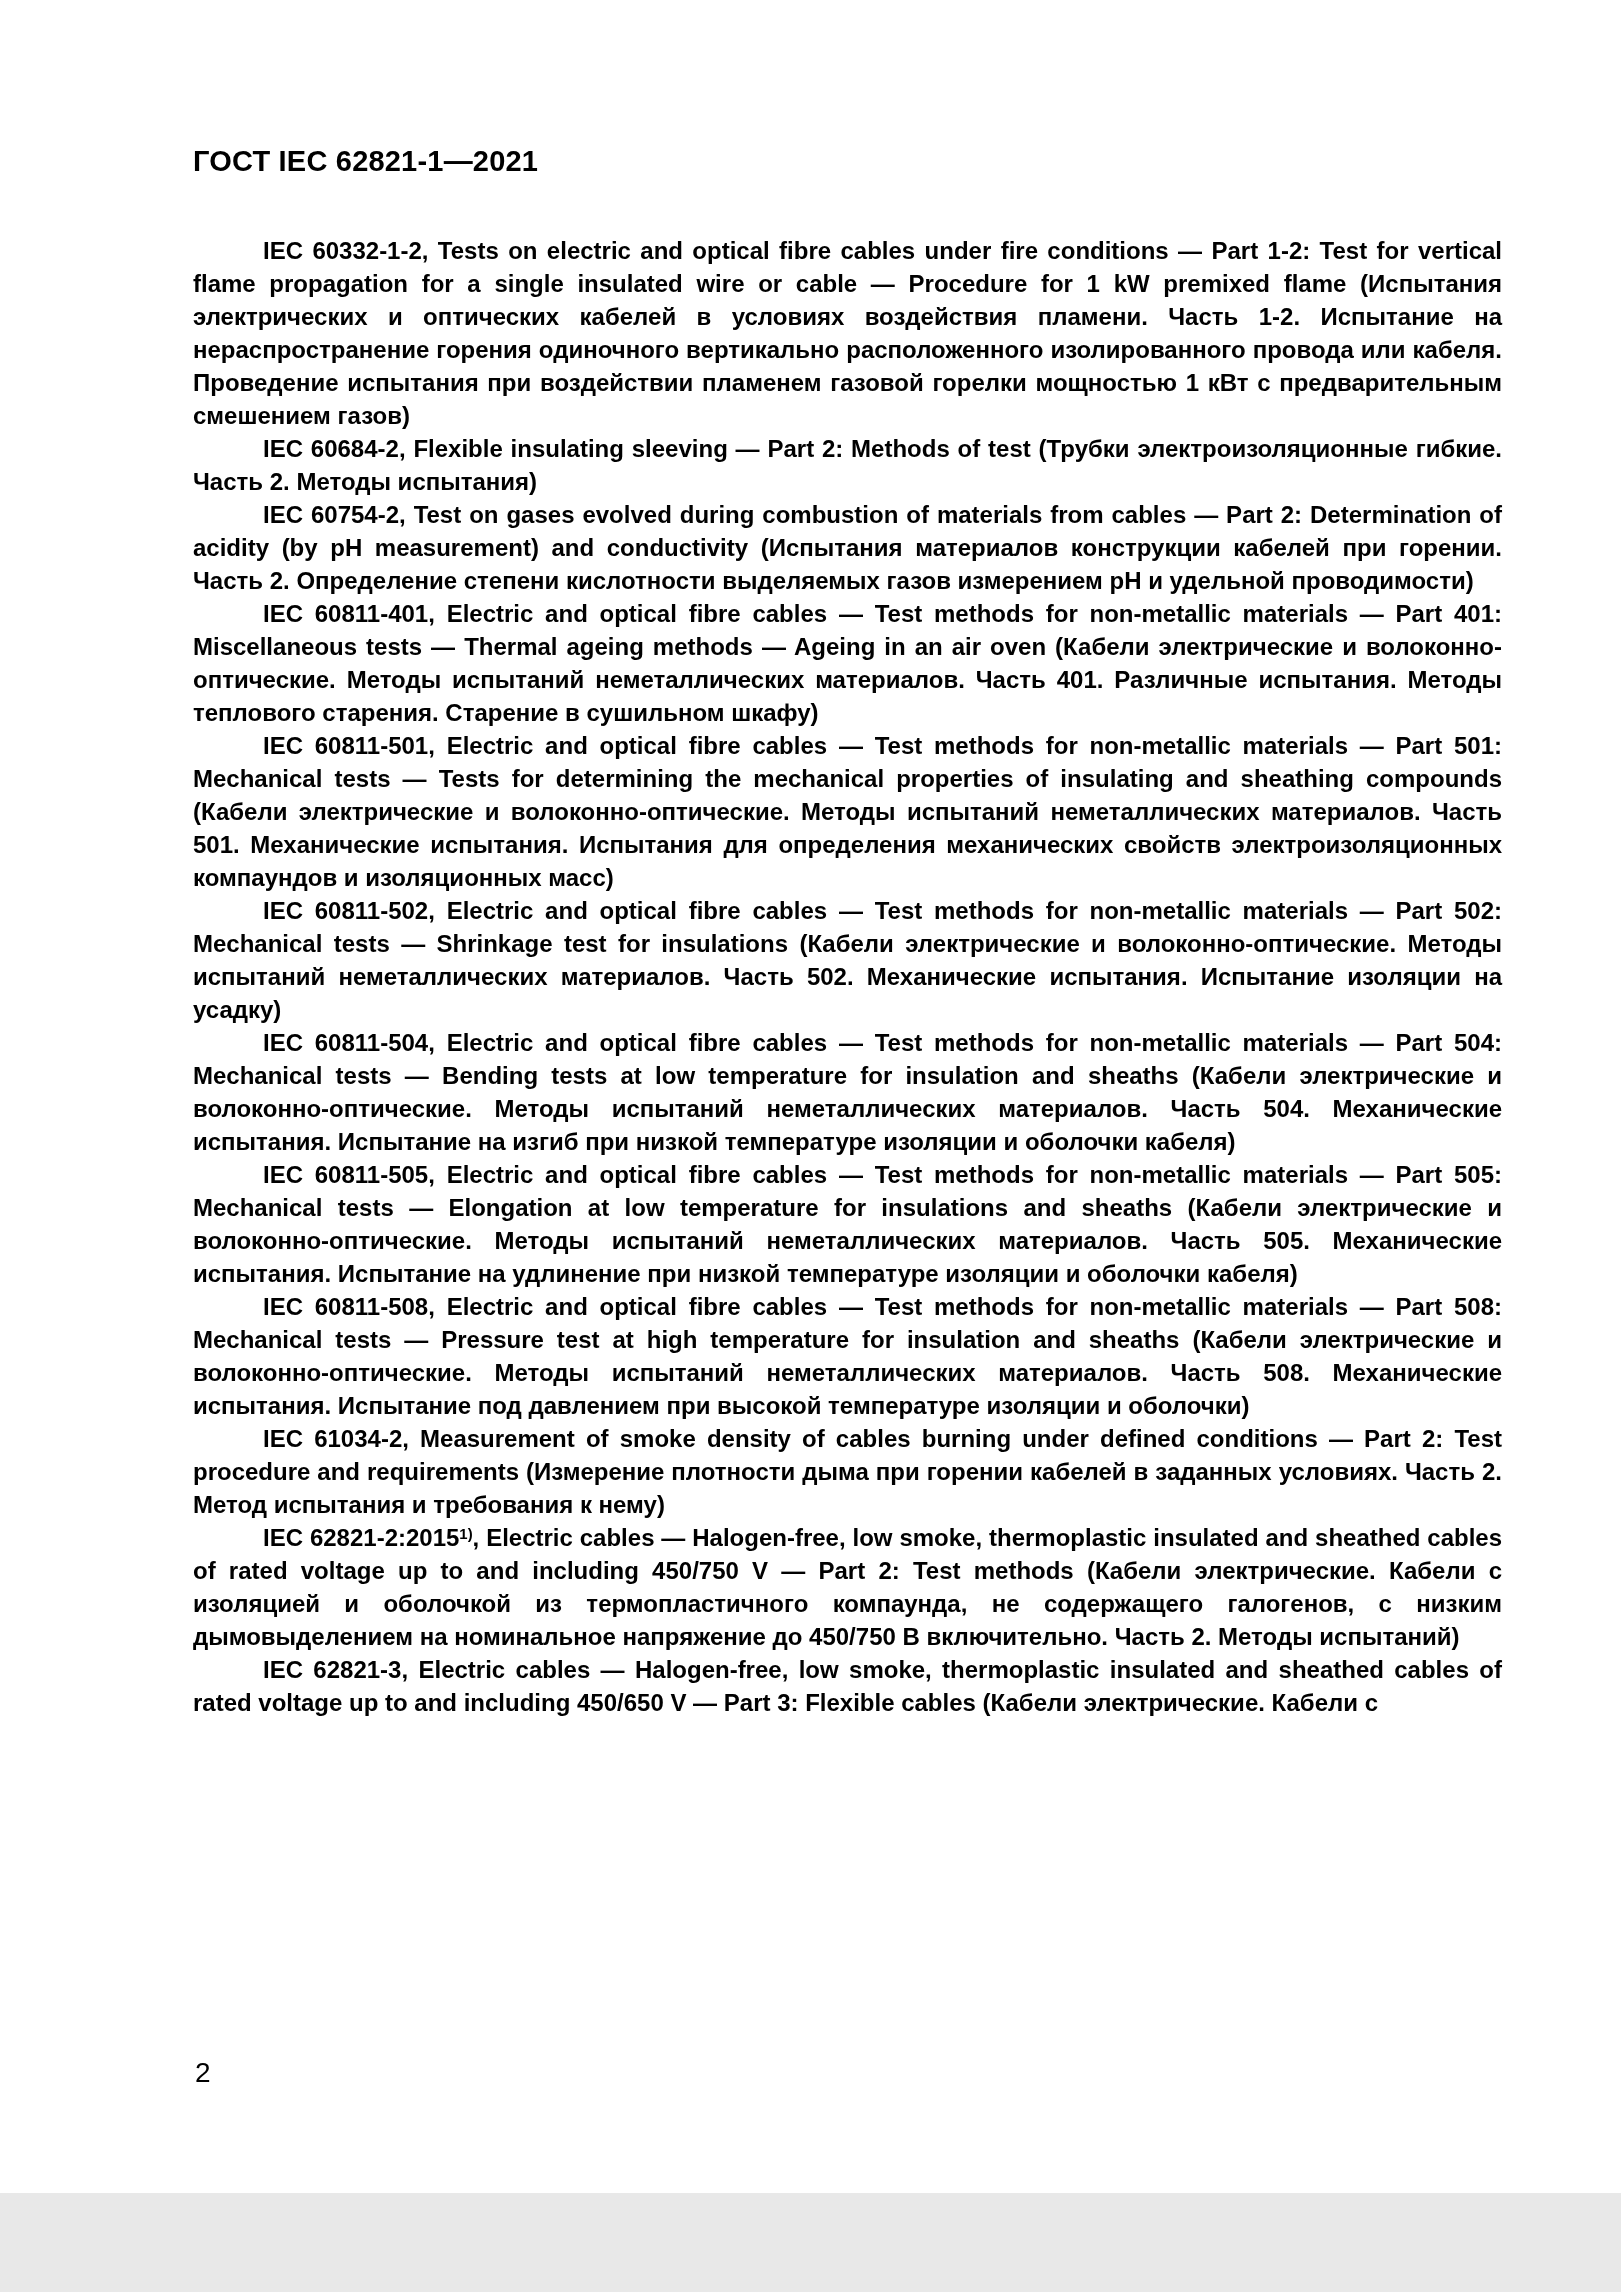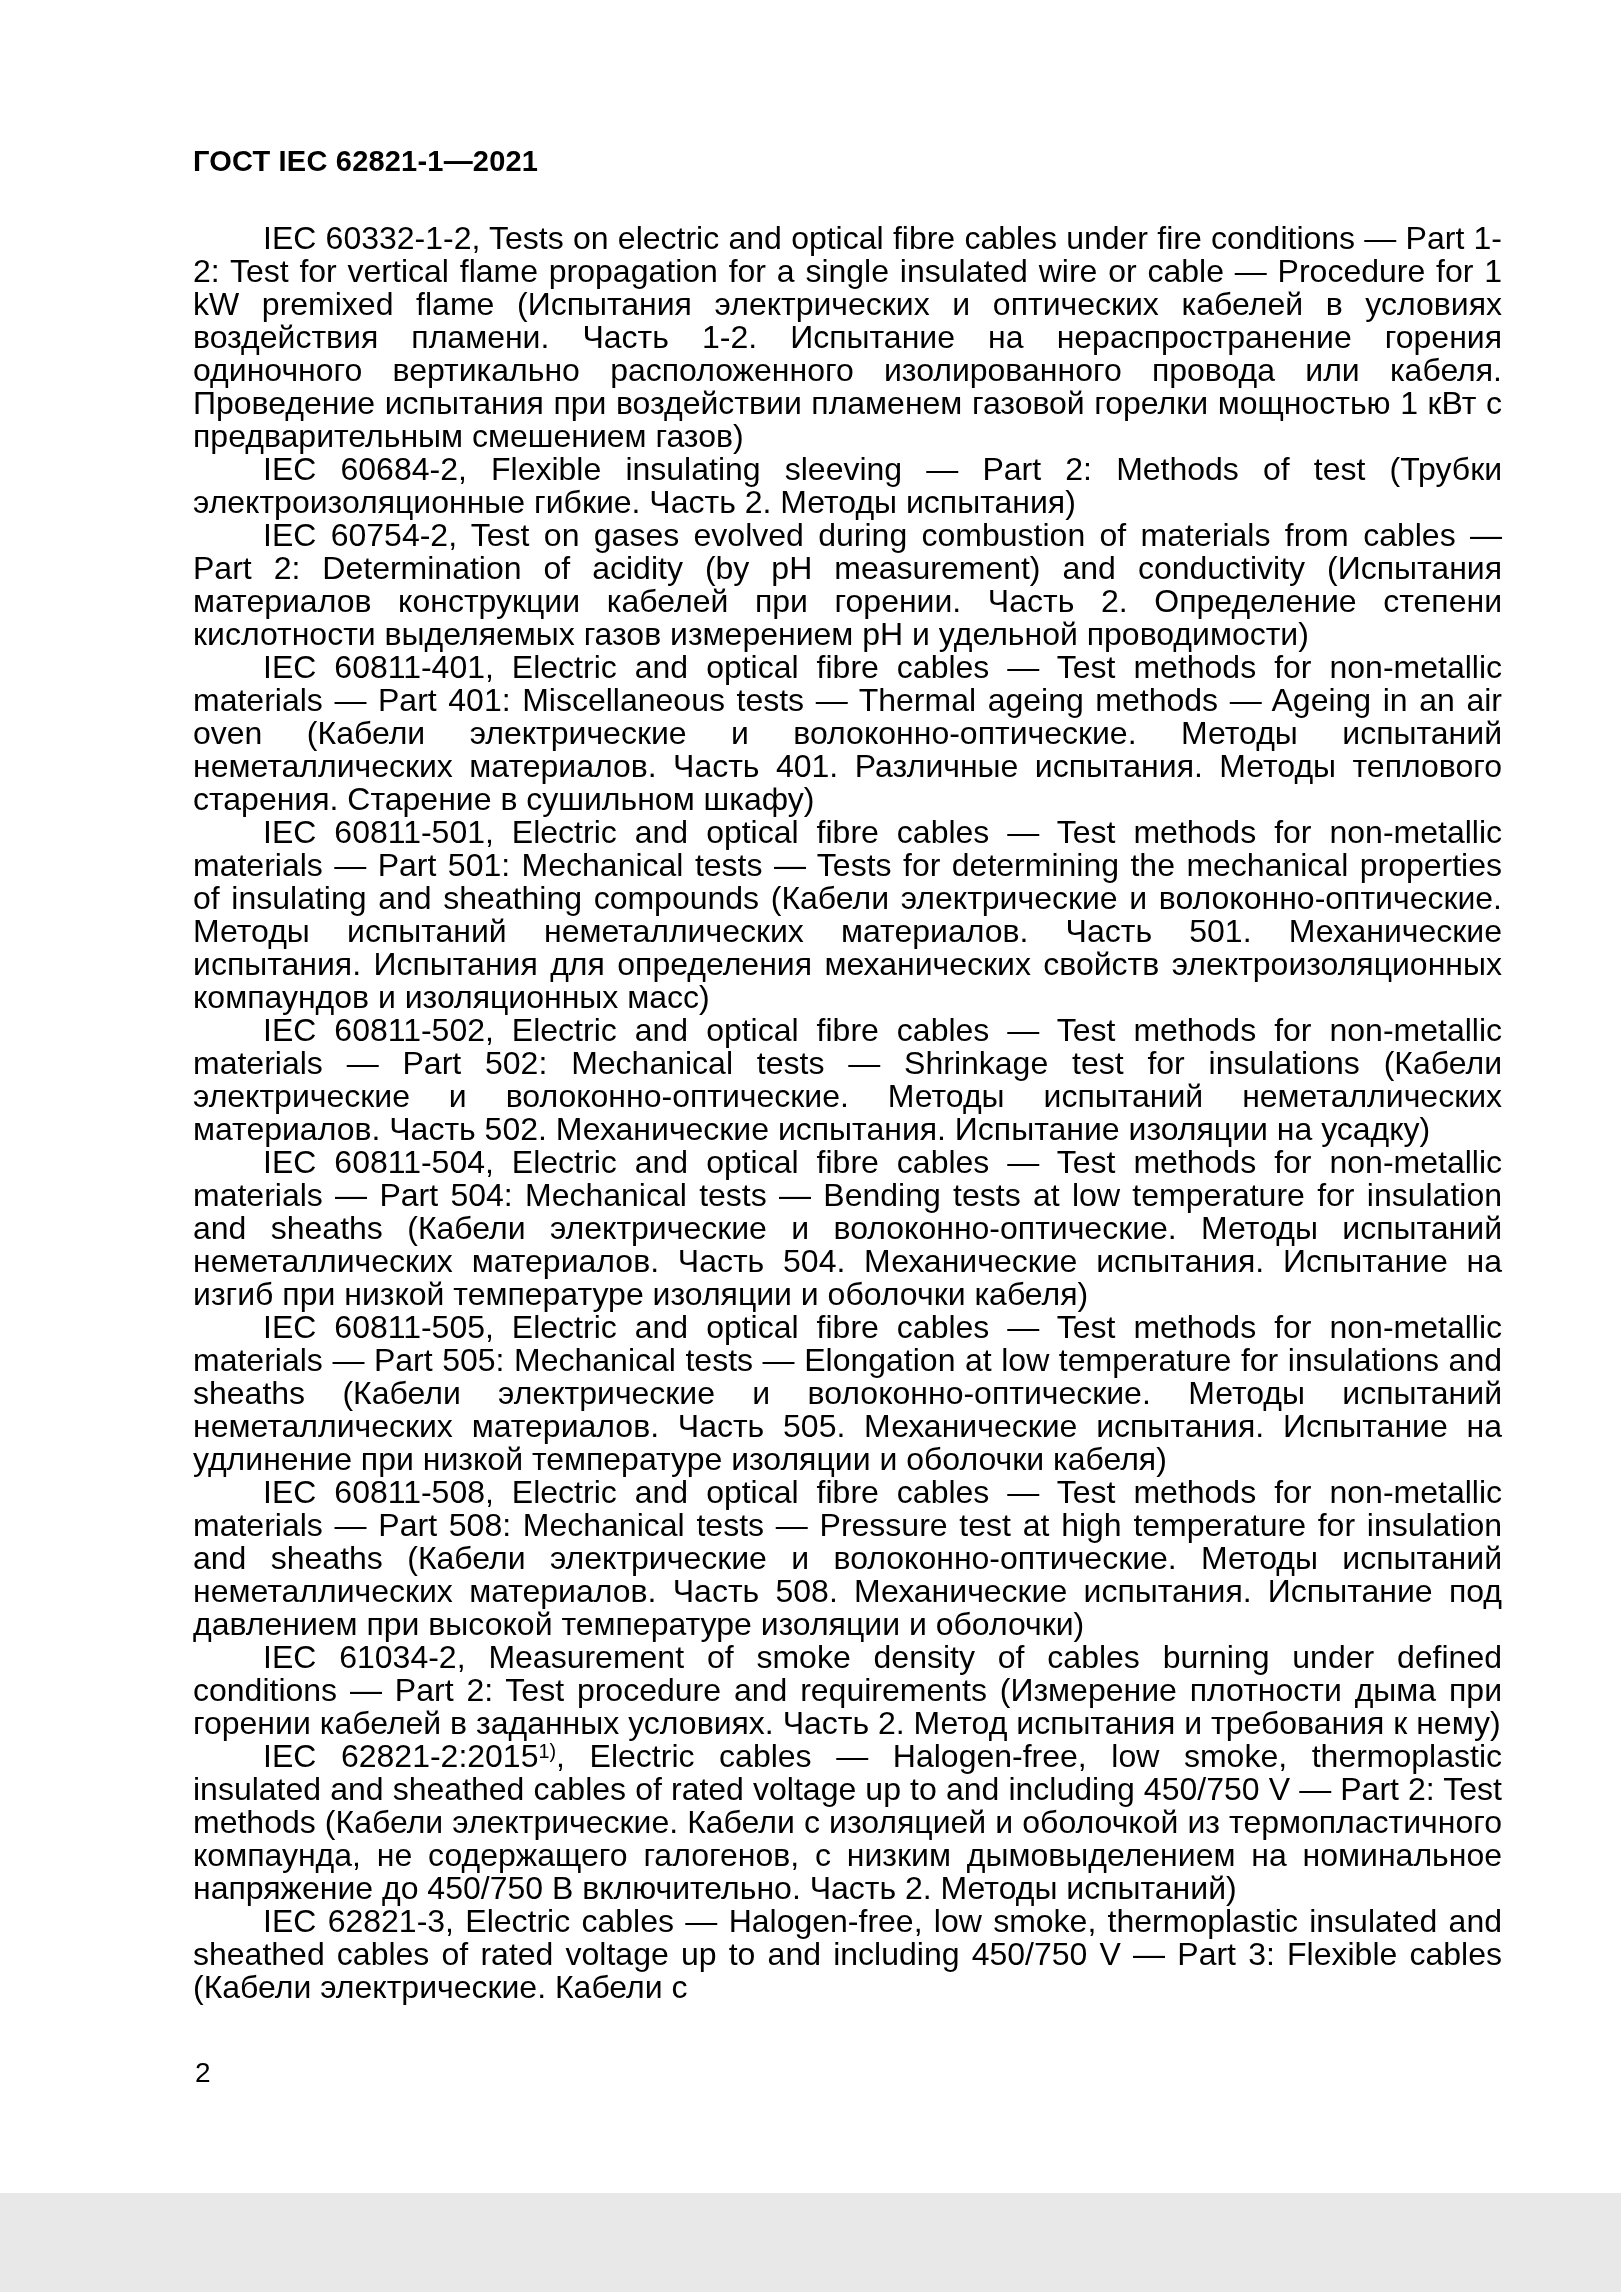--- a/index.html
+++ b/index.html
@@ -18,25 +18,26 @@
     left: 193px;
     top: 145px;
     font-size: 29px;
     font-weight: bold;
     letter-spacing: 0.2px;
     white-space: nowrap;
   }
   .body-text {
     position: absolute;
     left: 193px;
-    top: 222px;
+    top: 234px;
     width: 1309px;
-    font-size: 32px;
+    font-size: 24px;
     line-height: 33px;
     text-align: justify;
+    font-weight: bold;
   }
   .body-text p {
     margin: 0;
     padding: 0;
     text-indent: 70px;
   }
   sup.fn-marker {
     font-size: 0.62em;
     line-height: 0;
     vertical-align: baseline;
@@ -81,20 +82,20 @@
       <p>IEC 60684-2, Flexible insulating sleeving — Part 2: Methods of test (Трубки электроизоляционные гибкие. Часть 2. Методы испытания)</p>
       <p>IEC 60754-2, Test on gases evolved during combustion of materials from cables — Part 2: Determination of acidity (by pH measurement) and conductivity (Испытания материалов конструкции кабелей при горении. Часть 2. Определение степени кислотности выделяемых газов измерением pH и удельной проводимости)</p>
       <p>IEC 60811-401, Electric and optical fibre cables — Test methods for non-metallic materials — Part 401: Miscellaneous tests — Thermal ageing methods — Ageing in an air oven (Кабели электрические и волоконно-оптические. Методы испытаний неметаллических материалов. Часть 401. Различные испытания. Методы теплового старения. Старение в сушильном шкафу)</p>
       <p>IEC 60811-501, Electric and optical fibre cables — Test methods for non-metallic materials — Part 501: Mechanical tests — Tests for determining the mechanical properties of insulating and sheathing compounds (Кабели электрические и волоконно-оптические. Методы испытаний неметаллических материалов. Часть 501. Механические испытания. Испытания для определения механических свойств электроизоляционных компаундов и изоляционных масс)</p>
       <p>IEC 60811-502, Electric and optical fibre cables — Test methods for non-metallic materials — Part 502: Mechanical tests — Shrinkage test for insulations (Кабели электрические и волоконно-оптические. Методы испытаний неметаллических материалов. Часть 502. Механические испытания. Испытание изоляции на усадку)</p>
       <p>IEC 60811-504, Electric and optical fibre cables — Test methods for non-metallic materials — Part 504: Mechanical tests — Bending tests at low temperature for insulation and sheaths (Кабели электрические и волоконно-оптические. Методы испытаний неметаллических материалов. Часть 504. Механические испытания. Испытание на изгиб при низкой температуре изоляции и оболочки кабеля)</p>
       <p>IEC 60811-505, Electric and optical fibre cables — Test methods for non-metallic materials — Part 505: Mechanical tests — Elongation at low temperature for insulations and sheaths (Кабели электрические и волоконно-оптические. Методы испытаний неметаллических материалов. Часть 505. Механические испытания. Испытание на удлинение при низкой температуре изоляции и оболочки кабеля)</p>
       <p>IEC 60811-508, Electric and optical fibre cables — Test methods for non-metallic materials — Part 508: Mechanical tests — Pressure test at high temperature for insulation and sheaths (Кабели электрические и волоконно-оптические. Методы испытаний неметаллических материалов. Часть 508. Механические испытания. Испытание под давлением при высокой температуре изоляции и оболочки)</p>
       <p>IEC 61034-2, Measurement of smoke density of cables burning under defined conditions — Part 2: Test procedure and requirements (Измерение плотности дыма при горении кабелей в заданных условиях. Часть 2. Метод испытания и требования к нему)</p>
       <p>IEC 62821-2:2015<sup class="fn-marker">1)</sup>, Electric cables — Halogen-free, low smoke, thermoplastic insulated and sheathed cables of rated voltage up to and including 450/750 V — Part 2: Test methods (Кабели электрические. Кабели с изоляцией и оболочкой из термопластичного компаунда, не содержащего галогенов, с низким дымовыделением на номинальное напряжение до 450/750 В включительно. Часть 2. Методы испытаний)</p>
-      <p>IEC 62821-3, Electric cables — Halogen-free, low smoke, thermoplastic insulated and sheathed cables of rated voltage up to and including 450/750 V — Part 3: Flexible cables (Кабели электрические. Кабели с</p>
+      <p>IEC 62821-3, Electric cables — Halogen-free, low smoke, thermoplastic insulated and sheathed cables of rated voltage up to and including 450/650 V — Part 3: Flexible cables (Кабели электрические. Кабели с</p>
     </div>
 
 
   <div class="page-number">2</div>
 
 </div>
 
 
 </body></html>

